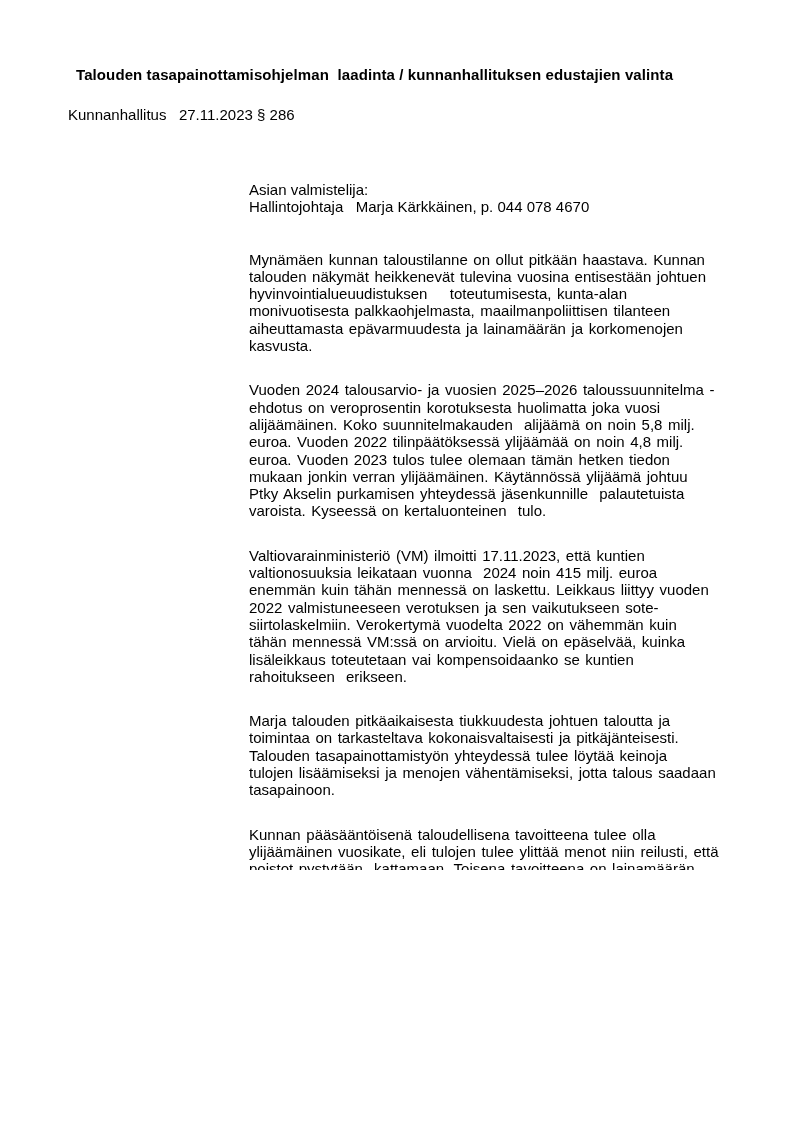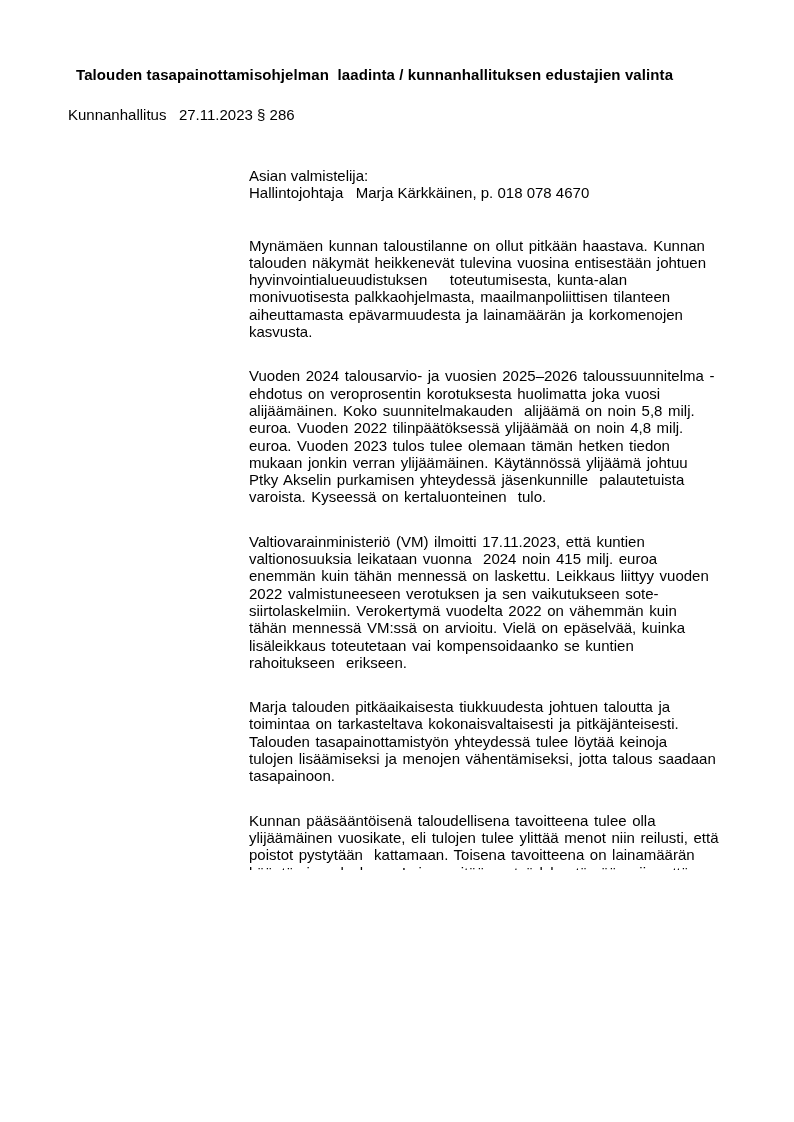--- a/index.html
+++ b/index.html
@@ -30,21 +30,21 @@
   }
   .doc-meta {
     position: absolute;
     left: 68px;
     top: 106px;
     white-space: pre-wrap;
   }
   .body-col {
     position: absolute;
     left: 249px;
-    top: 167px;
+    top: 181px;
     width: 484px;
   }
   .preparers {
     margin: 0 0 35px 0;
   }
   .preparers div {
     white-space: pre-wrap;
   }
   .body-col p {
     margin: 0 0 27px 0;
@@ -64,21 +64,21 @@
 <div class="page">
 
   <h1 class="doc-title">Talouden tasapainottamisohjelman  laadinta / kunnanhallituksen edustajien valinta</h1>
 
   <div class="doc-meta">Kunnanhallitus   27.11.2023 § 286</div>
 
   <div class="body-col">
 
     <div class="preparers">
       <div>Asian valmistelija:</div>
-      <div>Hallintojohtaja   Marja Kärkkäinen, p. 018 078 4670</div>
+      <div>Hallintojohtaja   Marja Kärkkäinen, p. 044 078 4670</div>
     </div>
 
     <p>Mynämäen kunnan taloustilanne on ollut pitkään haastava. Kunnan
 talouden näkymät heikkenevät tulevina vuosina entisestään johtuen
 hyvinvointialueuudistuksen    toteutumisesta, kunta-alan
 monivuotisesta palkkaohjelmasta, maailmanpoliittisen tilanteen
 aiheuttamasta epävarmuudesta ja lainamäärän ja korkomenojen
 kasvusta.</p>
 
     <p>Vuoden 2024 talousarvio- ja vuosien 2025–2026 taloussuunnitelma -

